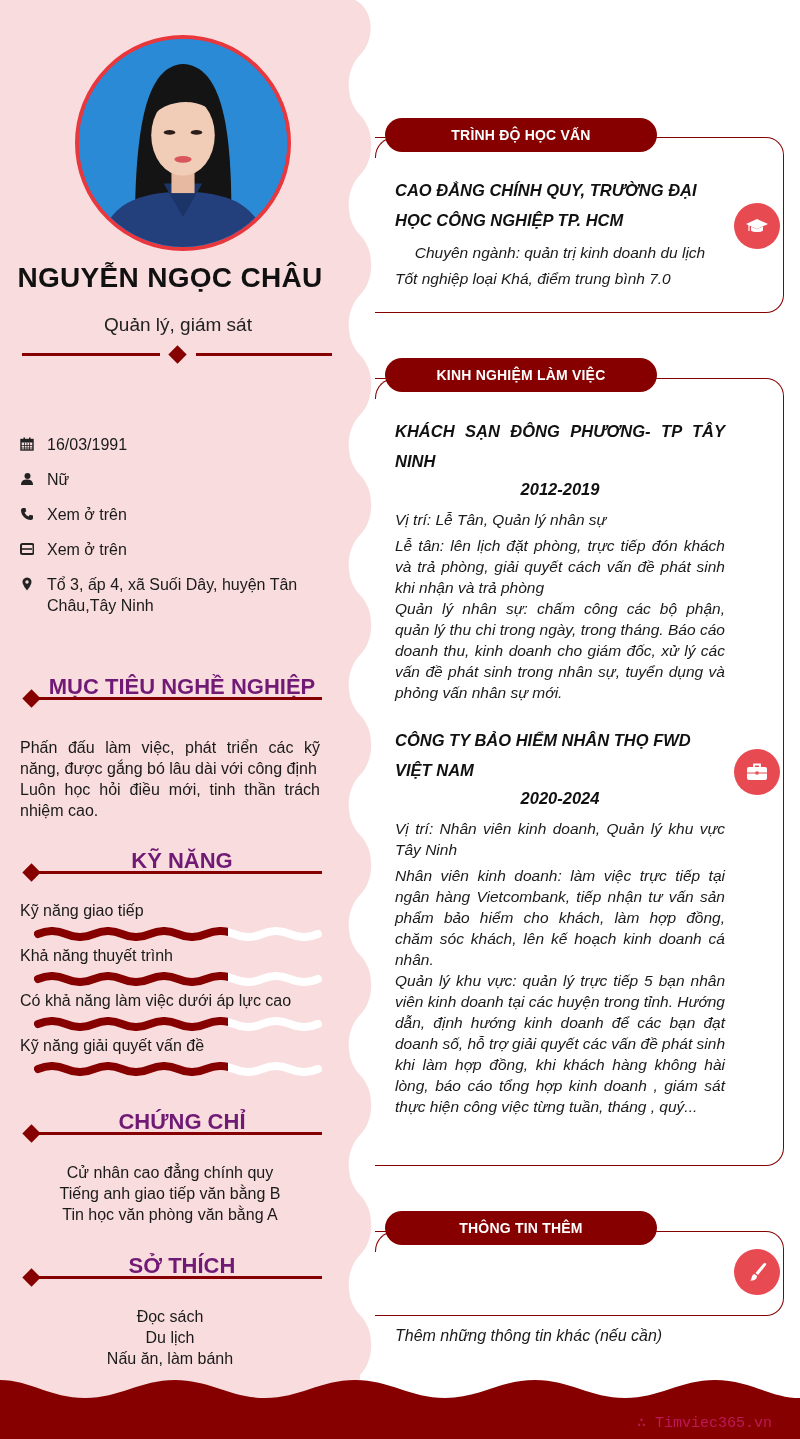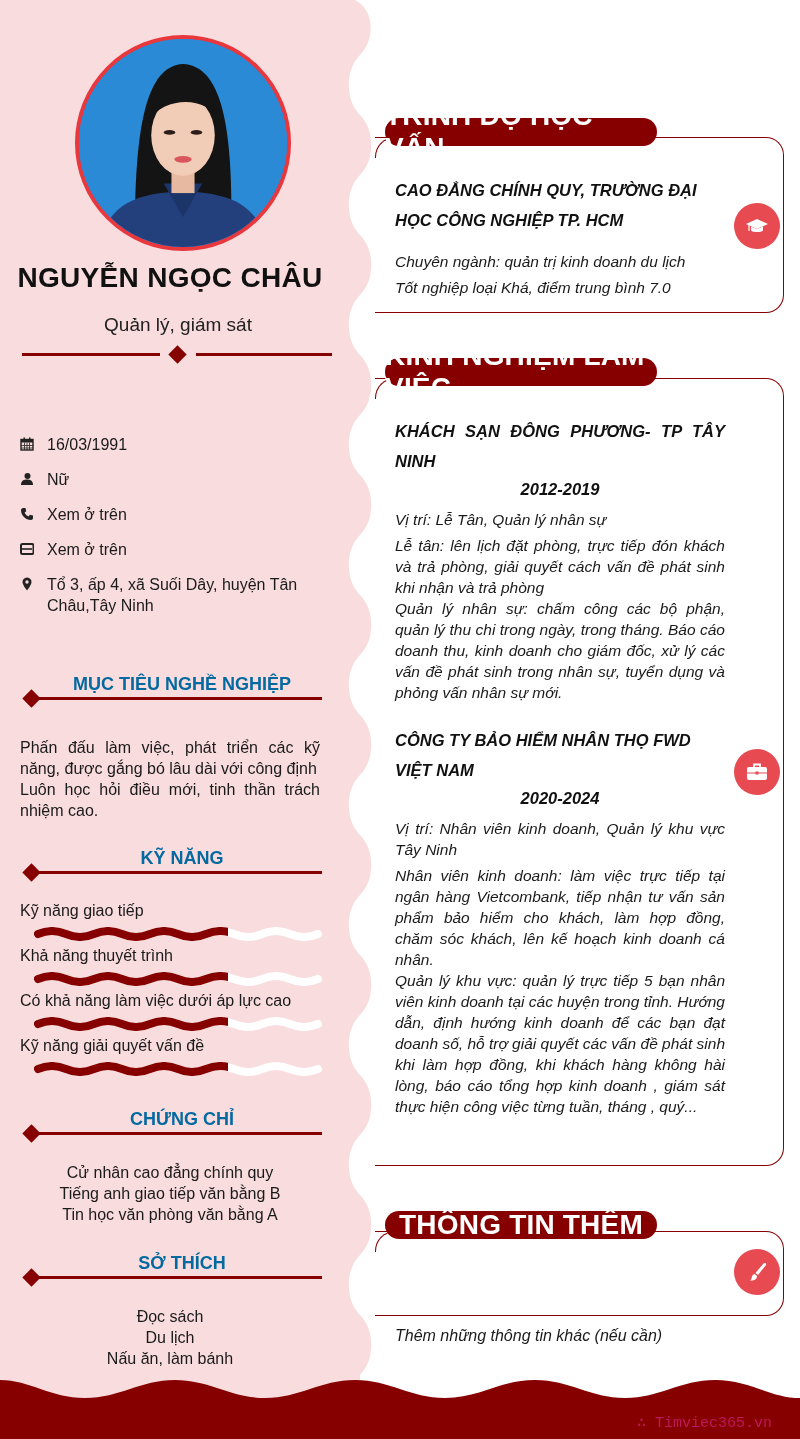--- a/index.html
+++ b/index.html
@@ -19,36 +19,36 @@
     .title-divider .line-l { position: absolute; left: 0; top: 6px; width: 138px; height: 3px; background: #870000; }
     .title-divider .line-r { position: absolute; left: 174px; top: 6px; width: 136px; height: 3px; background: #870000; }
     .title-divider .dia { position: absolute; left: 149px; top: 1px; width: 13px; height: 13px; background: #870000; transform: rotate(45deg); }
 
     .contact { position: absolute; left: 20px; top: 434px; width: 300px; }
     .contact-row { display: flex; align-items: flex-start; font-size: 16px; line-height: 21px; margin-bottom: 14px; color: #1a1a1a; }
     .contact-row .ic { width: 27px; flex: 0 0 27px; padding-top: 3px; }
     .contact-row .ic svg { width: 14px; height: 14px; display: block; }
 
     .sec-head { position: absolute; left: 22px; width: 300px; height: 30px; }
-    .sec-head .lbl { position: absolute; left: 20px; right: 0; top: 0; text-align: center; font-size: 18px; font-weight: bold; color: #0369a1; }
+    .sec-head .lbl { position: absolute; left: 20px; right: 0; top: 0; text-align: center; font-size: 22px; font-weight: bold; color: #701a75; }
     .sec-head .ln { position: absolute; left: 10px; right: 0; top: 23px; height: 3px; background: #870000; }
     .sec-head .dia { position: absolute; left: 3px; top: 18px; width: 13px; height: 13px; background: #870000; transform: rotate(45deg); }
 
     .para { position: absolute; left: 20px; width: 300px; font-size: 16px; line-height: 21px; color: #1a1a1a; text-align: center; }
     .justify { text-align: justify; }
 
     .skills { position: absolute; left: 20px; top: 900px; width: 302px; }
     .skill { height: 45px; position: relative; }
     .skill .lbl { font-size: 16px; line-height: 21px; color: #1a1a1a; }
     .skill svg { position: absolute; left: 14px; top: 27px; width: 288px; height: 14px; }
 
     
     .card { position: absolute; left: 375px; width: 409px; border: 1.5px solid #870000; border-left: none; border-radius: 0 18px 18px 0; }
     .card::before { content: ""; position: absolute; left: 0; top: -1px; width: 20px; height: 20px; border-top: 1.5px solid #870000; border-left: 1.5px solid #870000; border-top-left-radius: 20px; }
-    .pill { position: absolute; left: 385px; height: 28px; border-radius: 19px; background: #870000; color: #fff; font-size: 28px; font-weight: bold; display: flex; align-items: center; justify-content: center; letter-spacing: 0.2px; }
+    .pill { position: absolute; left: 385px; height: 34px; border-radius: 19px; background: #870000; color: #fff; font-size: 14px; font-weight: bold; display: flex; align-items: center; justify-content: center; letter-spacing: 0.2px; }
     .card-icon { position: absolute; width: 46px; height: 46px; border-radius: 50%; background: #e84a52; display: flex; align-items: center; justify-content: center; }
     .card-icon svg { width: 22px; height: 22px; }
 
     .rtxt { position: absolute; left: 395px; width: 330px; color: #1a1a1a; font-style: italic; }
     .h-bold { font-size: 16.5px; font-weight: bold; line-height: 30px; color: #111; }
     .h-date { font-size: 16.5px; font-weight: bold; line-height: 21px; text-align: center; color: #111; }
     .body15 { font-size: 15.5px; line-height: 21px; }
     .mb5 { margin-bottom: 5px; }
   </style>
 </head>
@@ -204,21 +204,21 @@
 <div class="pill" style="top:118px; width:272px;">TRÌNH ĐỘ HỌC VẤN</div>
 <div class="card-icon" style="left:734px; top:203px;">
   <svg viewBox="0 0 22 22">
       <path d="M11,4 L22,9 L11,14 L0,9 Z" fill="#fff"></path>
       <path d="M5,11.5 L5,15.5 C7,17.5 15,17.5 17,15.5 L17,11.5 L11,14.2 Z" fill="#fff"></path>
       <path d="M3,9.5 L3,16" stroke="#fff" stroke-width="1.2"></path>
     </svg>
 </div>
 <div class="rtxt" style="top:175px;">
   <div class="h-bold">CAO ĐẲNG CHÍNH QUY, TRƯỜNG ĐẠI HỌC CÔNG NGHIỆP TP. HCM</div>
-  <div class="body15" style="margin-top:16px;">Chuyên ngành: quản trị kinh doanh du lịch</div>
+  <div class="body15" style="margin-top:7px;text-align:center;">Chuyên ngành: quản trị kinh doanh du lịch</div>
   <div class="body15" style="margin-top:5px;">Tốt nghiệp loại Khá, điểm trung bình 7.0</div>
 </div>
 
 <div class="card" style="top:378px; height:788px;"></div>
 <div class="pill" style="top:358px; width:272px;">KINH NGHIỆM LÀM VIỆC</div>
 <div class="card-icon" style="left:734px; top:749px;">
   <svg viewBox="0 0 22 22">
       <rect x="1" y="6" width="20" height="13" rx="2" fill="#fff"></rect>
       <path d="M8,6 V3.5 H14 V6" fill="none" stroke="#fff" stroke-width="1.8"></path>
       <path d="M1,12 H21" stroke="#e84a52" stroke-width="1"></path>

